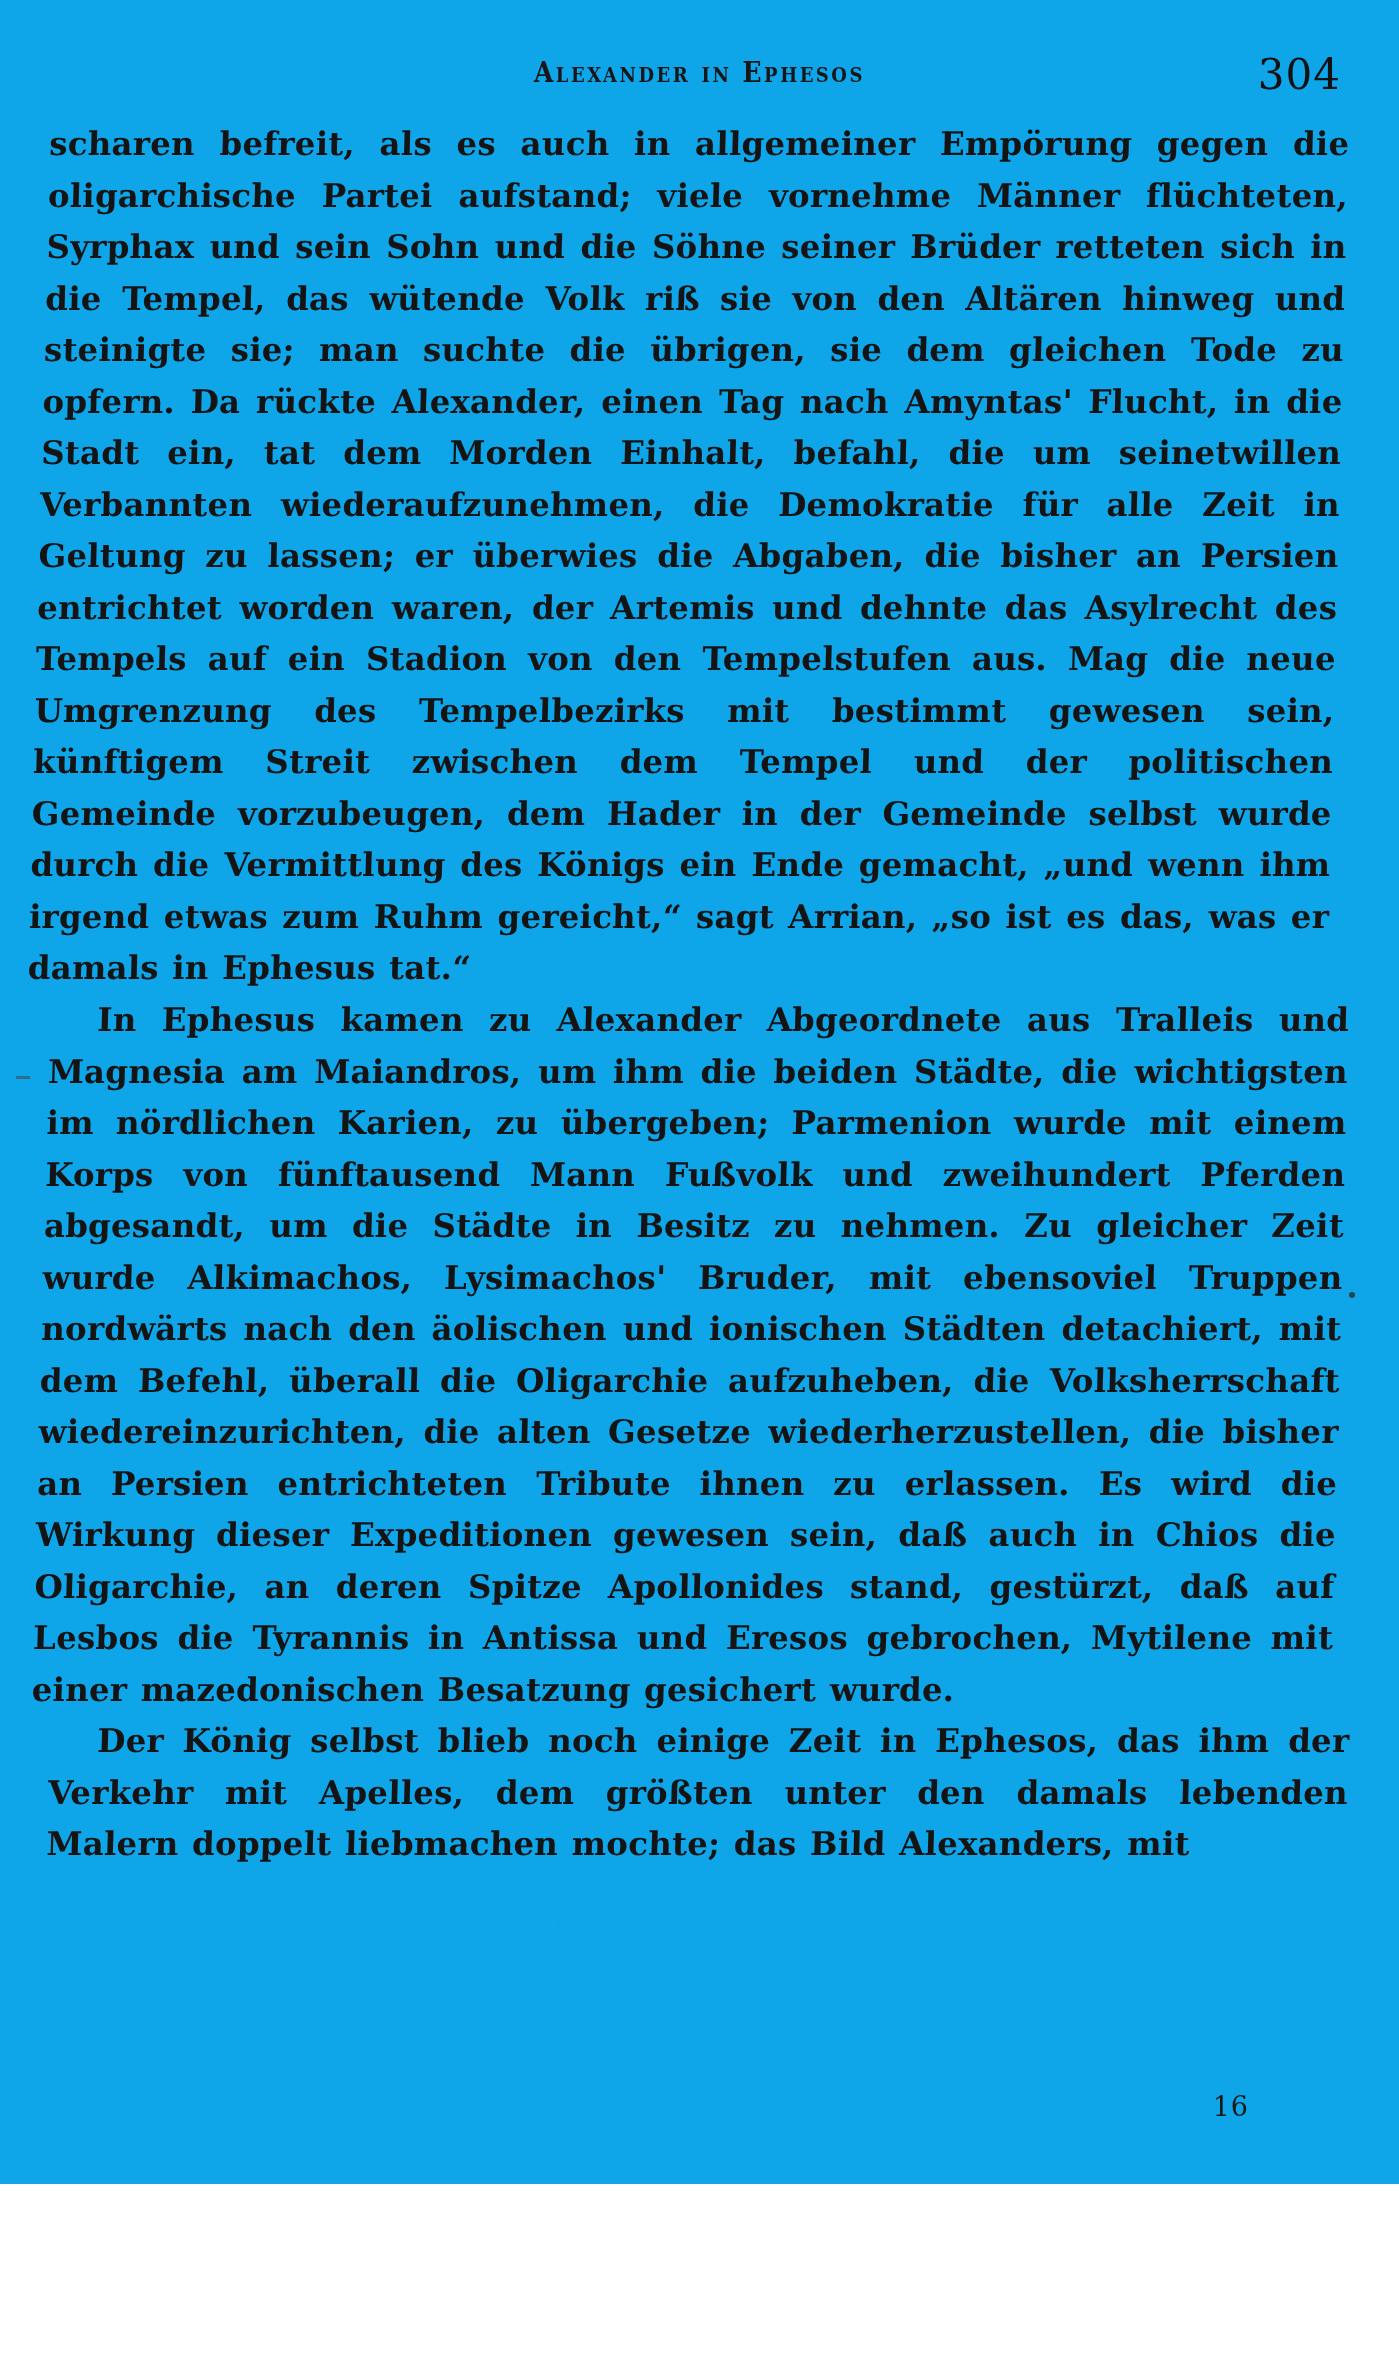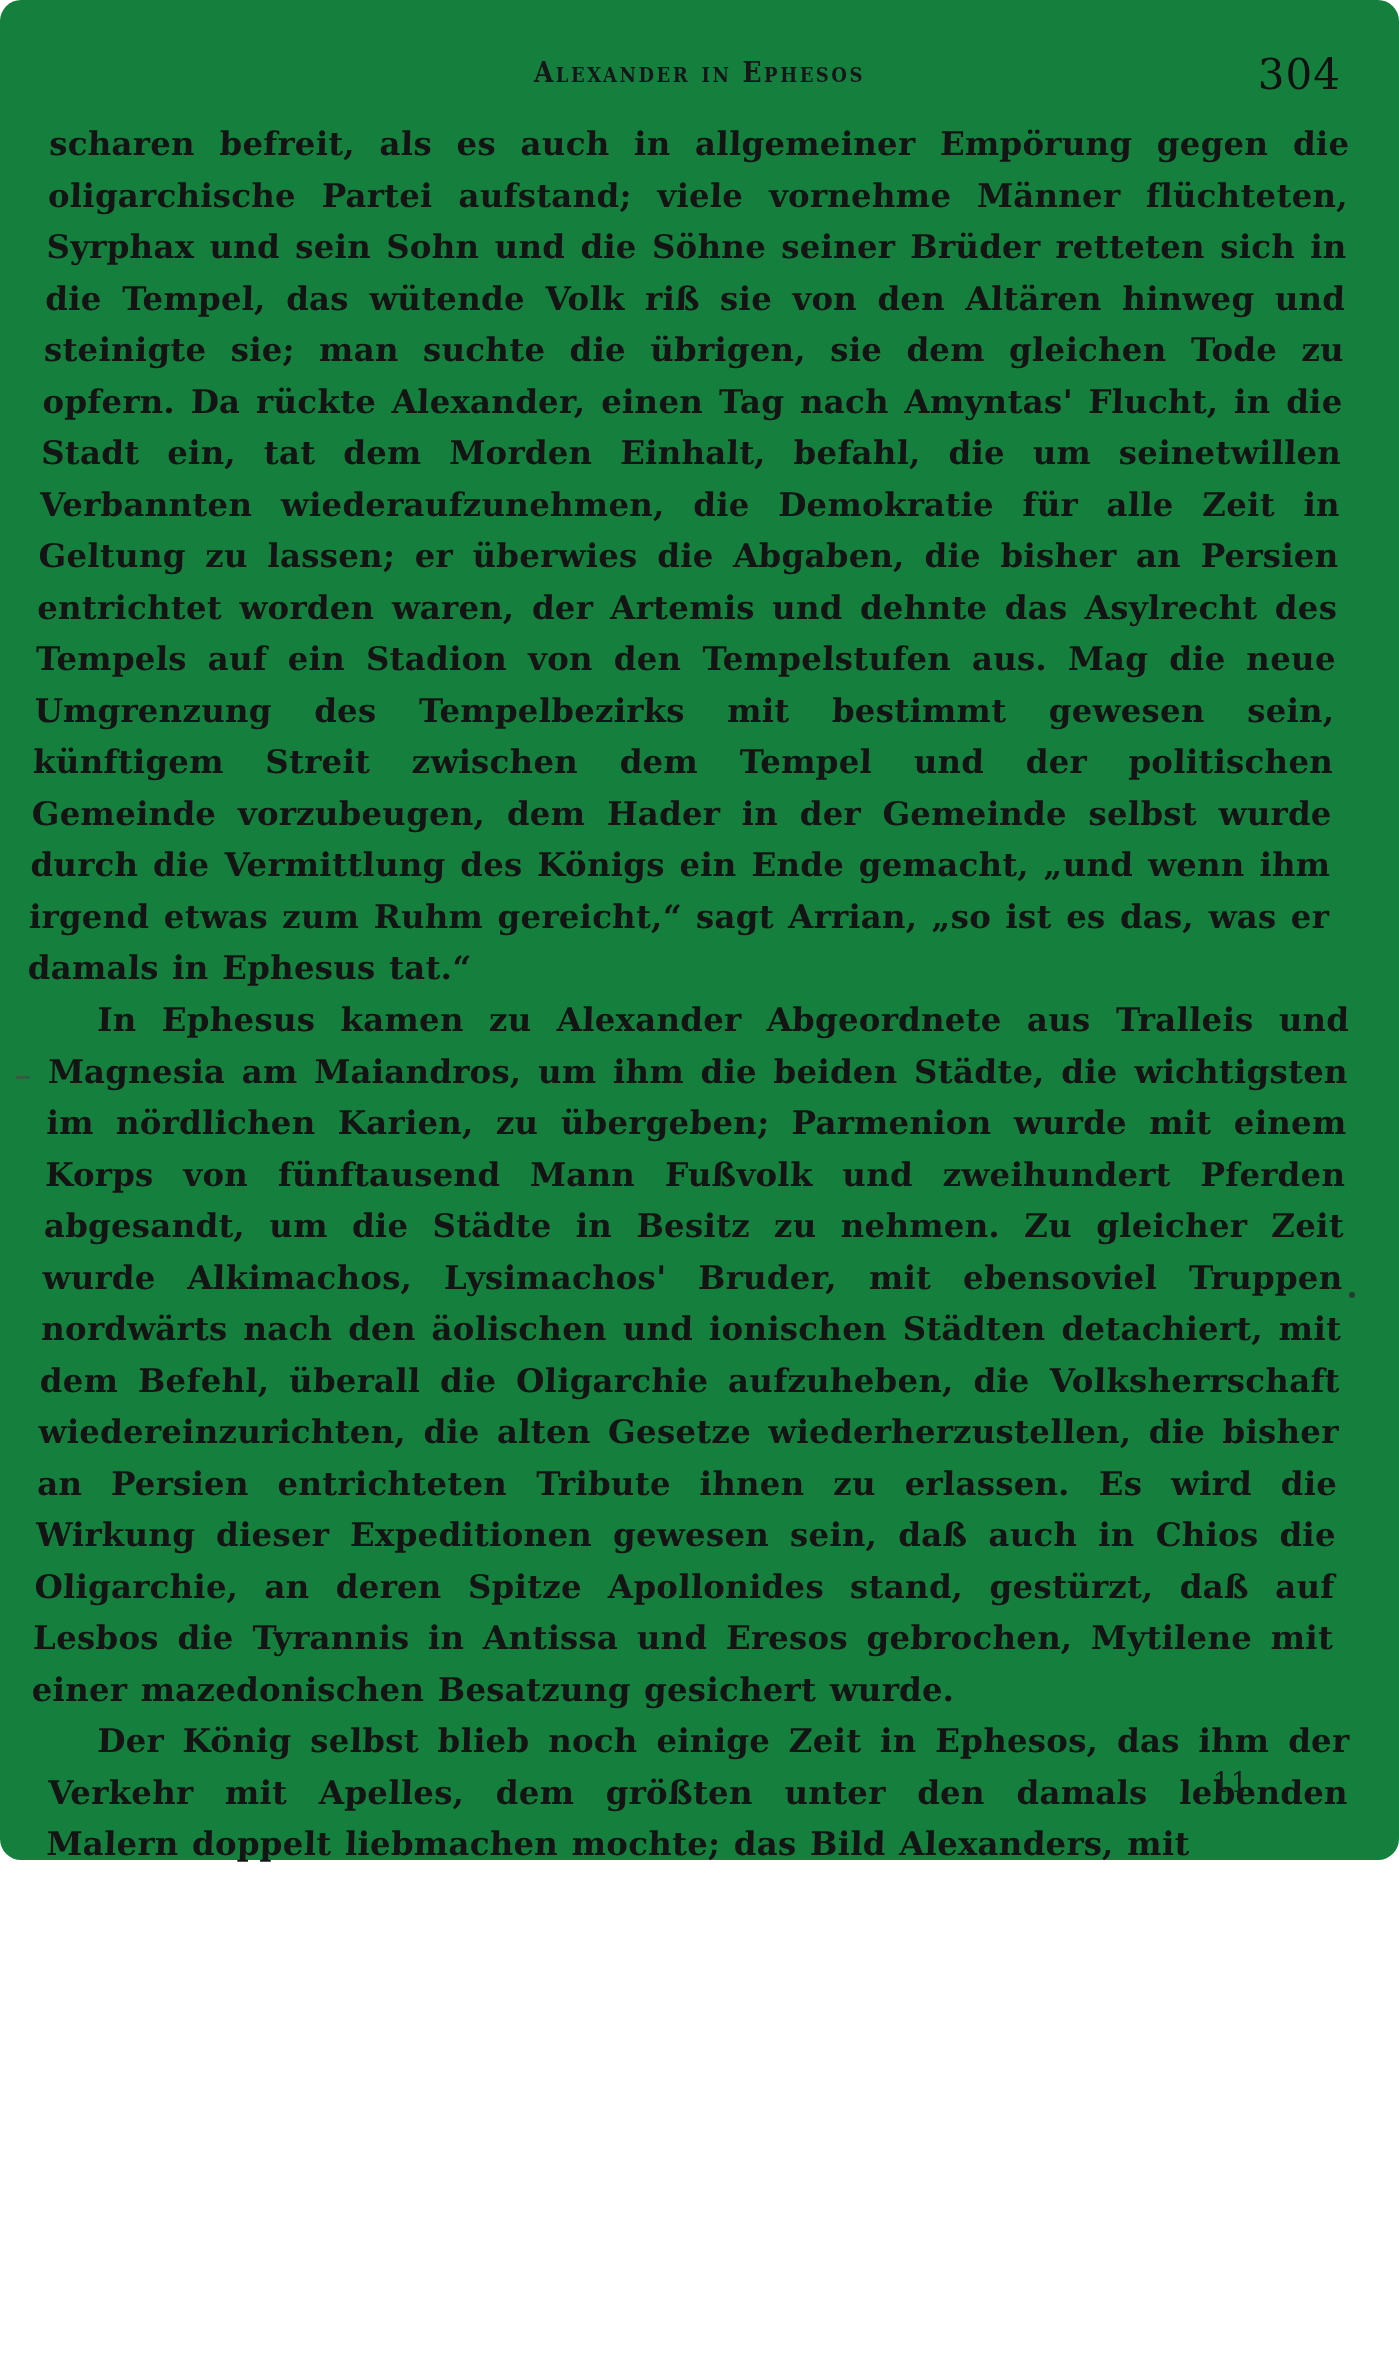--- a/index.html
+++ b/index.html
@@ -13,23 +13,22 @@
     position: relative;
     font-family: "DejaVu Serif", serif;
     color: #1a1a1a;
     overflow: hidden;
   }
   .page {
     position: absolute;
     left: 0;
     top: 0;
     width: 1399px;
-    height: 1860px;
-    background: #15803d;
-    border-radius: 21px;
+    height: 2184px;
+    background: #0ea5e9;
   }
   
   .page::before {
     content: "";
     position: absolute;
     inset: 0;
     background:
       radial-gradient(circle at 12% 30%, rgba(0,0,0,0.012) 0 2px, transparent 3px),
       radial-gradient(circle at 71% 66%, rgba(0,0,0,0.012) 0 2px, transparent 3px),
       radial-gradient(circle at 40% 88%, rgba(0,0,0,0.010) 0 2px, transparent 3px);
@@ -137,15 +136,15 @@
 
   <div class="edge-mark"></div>
   <div class="margin-mark"></div>
 
   <div class="body-text">
     <p class="para">scharen befreit, als es auch in allgemeiner Empörung gegen die oligarchische Partei aufstand; viele vornehme Männer flüchteten, Syrphax und sein Sohn und die Söhne seiner Brüder retteten sich in die Tempel, das wütende Volk riß sie von den Altären hinweg und steinigte sie; man suchte die übrigen, sie dem gleichen Tode zu opfern. Da rückte Alexander, einen Tag nach Amyntas' Flucht, in die Stadt ein, tat dem Morden Einhalt, befahl, die um seinetwillen Verbannten wiederaufzunehmen, die Demokratie für alle Zeit in Geltung zu lassen; er überwies die Abgaben, die bisher an Persien entrichtet worden waren, der Artemis und dehnte das Asylrecht des Tempels auf ein Stadion von den Tempelstufen aus. Mag die neue Umgrenzung des Tempelbezirks mit bestimmt gewesen sein, künftigem Streit zwischen dem Tempel und der politischen Gemeinde vorzubeugen, dem Hader in der Gemeinde selbst wurde durch die Vermittlung des Königs ein Ende gemacht, „und wenn ihm irgend etwas zum Ruhm gereicht,“ sagt Arrian, „so ist es das, was er damals in Ephesus tat.“</p>
     <p class="para">In Ephesus kamen zu Alexander Abgeordnete aus Tralleis und Magnesia am Maiandros, um ihm die beiden Städte, die wichtigsten im nördlichen Karien, zu übergeben; Parmenion wurde mit einem Korps von fünftausend Mann Fußvolk und zweihundert Pferden abgesandt, um die Städte in Besitz zu nehmen. Zu gleicher Zeit wurde Alkimachos, Lysimachos' Bruder, mit ebensoviel Truppen nordwärts nach den äolischen und ionischen Städten detachiert, mit dem Befehl, überall die Oligarchie aufzuheben, die Volksherrschaft wiedereinzurichten, die alten Gesetze wiederherzustellen, die bisher an Persien entrichteten Tribute ihnen zu erlassen. Es wird die Wirkung dieser Expeditionen gewesen sein, daß auch in Chios die Oligarchie, an deren Spitze Apollonides stand, gestürzt, daß auf Lesbos die Tyrannis in Antissa und Eresos gebrochen, Mytilene mit einer mazedonischen Besatzung gesichert wurde.</p>
     <p class="para">Der König selbst blieb noch einige Zeit in Ephesos, das ihm der Verkehr mit Apelles, dem größten unter den damals lebenden Malern doppelt liebmachen mochte; das Bild Alexanders, mit</p>
   </div>
 
-  <div class="signature">11</div>
+  <div class="signature">16</div>
 
 </div>
 
 </body></html>

